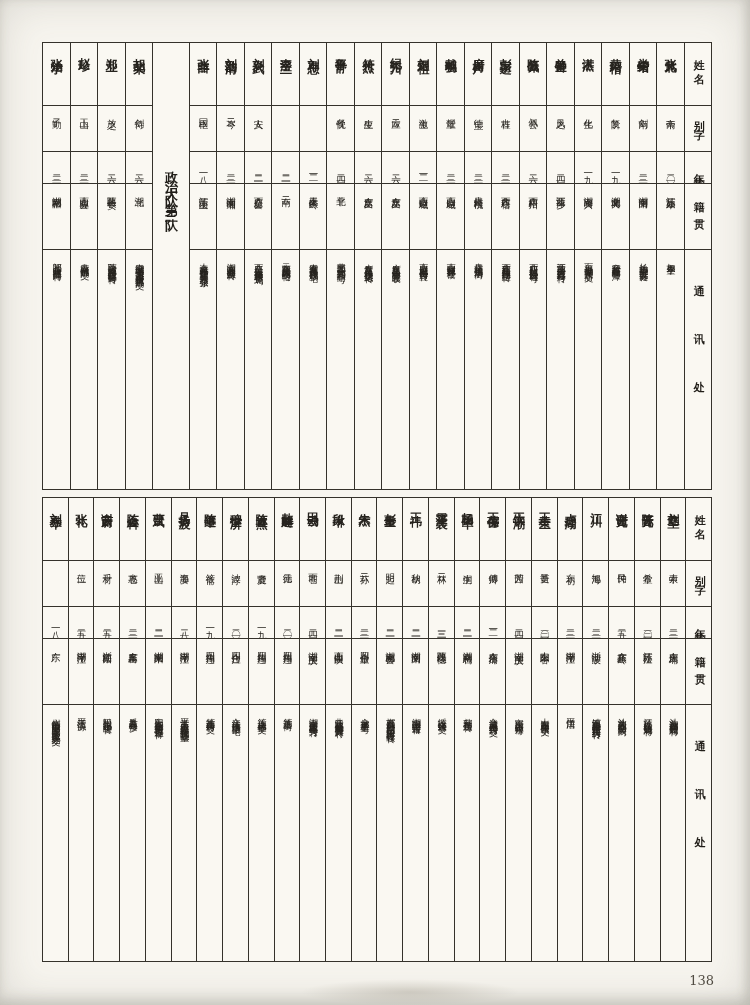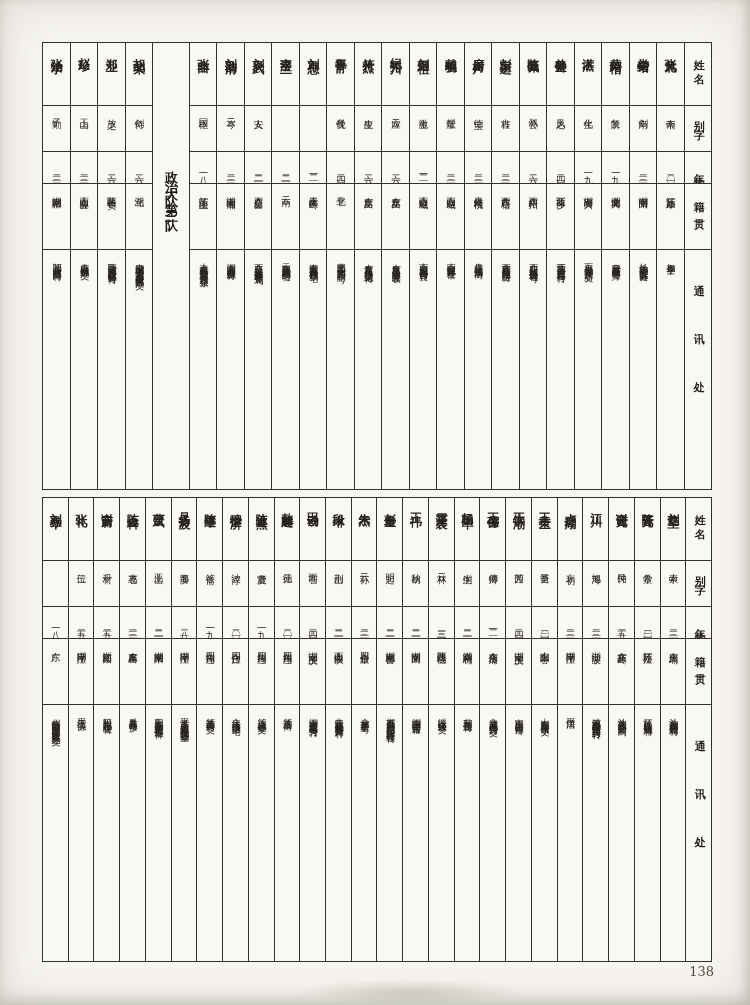--- a/index.html
+++ b/index.html
@@ -58,21 +58,21 @@
   .hd-zi{letter-spacing:8px;padding-top:6px;}
   .hd-age{letter-spacing:4px;}
   .hd-native{letter-spacing:18px;padding-top:8px;}
   .hd-addr{letter-spacing:48px;padding-top:26px;}
   .divider-text{
     writing-mode:vertical-rl;text-orientation:upright;
     font-size:13px;font-weight:700;letter-spacing:8px;
     color:#211e19;padding-top:118px;
   }
   .page-num{
-    position:absolute;right:36px;bottom:26px;
+    position:absolute;right:36px;bottom:17px;
     font-family:"DejaVu Serif",serif;font-size:13px;color:#514c43;
   }
 </style>
 </head>
 <body>
 
 <div class="sheet">
   <div id="tbl0" class="rtable">
       <div class="col">
     <div class="cell cell-name">

